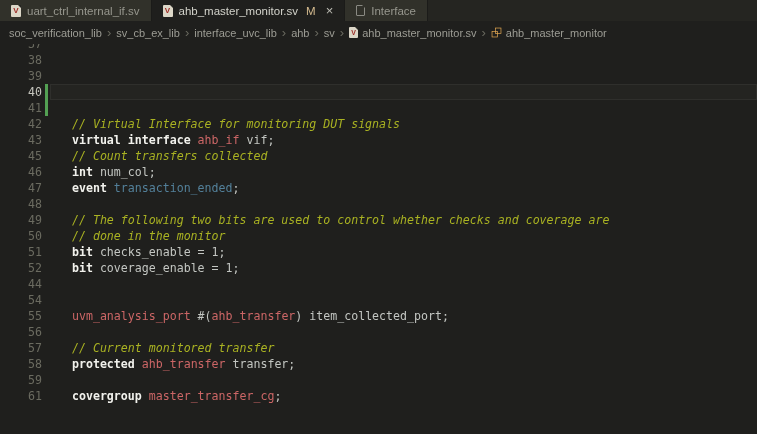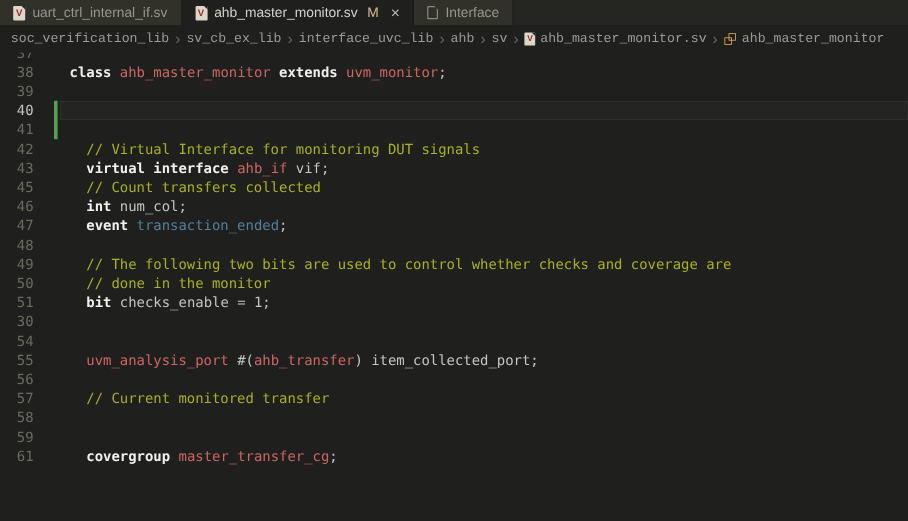--- a/index.html
+++ b/index.html
@@ -25,41 +25,41 @@
 
   .fileicon { width:9px; height:11px; border:1px solid #8a8a83; border-radius:1px;
             position:relative; flex:none; }
   .fileicon::after { content:""; position:absolute; top:-1px; right:-1px;
             border-left:3px solid transparent; border-top:3px solid #31312a; }
 
   
   .breadcrumbs { height:23px; display:flex; align-items:center; padding-left:9px;
             font-size:11px; color:#9c9c94; background:#1f1f1d; white-space:nowrap; }
   .breadcrumbs .sep { margin:0 5px; color:#69695f; font-size:13px; line-height:11px; }
-  .breadcrumbs .item { cursor:pointer;font-family:Liberation Mono, monospace; }
+  .breadcrumbs .item { cursor:pointer; }
   .breadcrumbs .svicon.small, .breadcrumbs svg { margin-right:4px; }
 
   
   .editor { position:absolute; top:44px; left:0; right:0; bottom:0; overflow:hidden; }
   .lines { margin-top:-8px; }
   .row { height:16px; line-height:16px; display:flex; position:relative;
          font-family:"DejaVu Sans Mono","Liberation Mono",monospace;
          font-size:11.6px; white-space:pre; }
-  .row .num { width:42px; text-align:center; color:#6b6b60; flex:none;
+  .row .num { width:42px; text-align:right; color:#6b6b60; flex:none;
               position:relative; z-index:1; }
   .row .code { padding-left:16px; position:relative; z-index:1; }
   .row.active .num { color:#c5c5bd; }
   .row.active::before { content:""; position:absolute; left:50px; right:0; top:0;
               bottom:0; background:#242421; border:1px solid #2f2f2c; }
   .gitbar { position:absolute; left:45px; top:0; bottom:0; width:3px;
               background:#53a053; }
 
   .tok-k { color:#f1f1ec; font-weight:bold; }
   .tok-t { color:#cc6666; }
-  .tok-c { color:#a9b222; }
+  .tok-c { color:#a9b222; font-style:italic; }
   .tok-p { color:#c3c6c2; }
   .tok-e { color:#53809a; }
 </style>
 </head>
 <body>
 
 <div class="tabbar">
   <div class="tab">
     <span class="svicon">V</span>
     <span>uart_ctrl_internal_if.sv</span>
@@ -95,35 +95,36 @@
         <rect x="1.5" y="6.5" width="8" height="8" fill="none" stroke="#e8ab53"></rect>
         <rect x="6.5" y="1.5" width="8" height="8" fill="none" stroke="#e8ab53"></rect>
       </svg>
     </span>
     <span class="item">ahb_master_monitor</span>
   </div>
 
 <div class="editor">
   <div class="lines">
       <div class="row"><span class="num">37</span><span class="code"></span></div>
-      <div class="row"><span class="num">38</span><span class="code"><span class="tok-k">class </span><span class="tok-t">ahb_master_monitor</span><span class="tok-k"> extends </span><span class="tok-t">uvm_monitor</span><span class="tok-p">;</span></span></div>
+      <div class="row"><span class="num">38</span></div>
       <div class="row"><span class="num">39</span><span class="code"></span></div>
       <div class="row active"><div class="gitbar"></div><span class="num">40</span><span class="code"></span></div>
       <div class="row"><div class="gitbar"></div><span class="num">41</span><span class="code"></span></div>
       <div class="row"><span class="num">42</span><span class="code"><span class="tok-c">  // Virtual Interface for monitoring DUT signals</span></span></div>
       <div class="row"><span class="num">43</span><span class="code"><span class="tok-k">  virtual interface </span><span class="tok-t">ahb_if</span><span class="tok-p"> vif;</span></span></div>
       <div class="row"><span class="num">45</span><span class="code"><span class="tok-c">  // Count transfers collected</span></span></div>
       <div class="row"><span class="num">46</span><span class="code"><span class="tok-k">  int </span><span class="tok-p">num_col;</span></span></div>
       <div class="row"><span class="num">47</span><span class="code"><span class="tok-k">  event </span><span class="tok-e">transaction_ended</span><span class="tok-p">;</span></span></div>
       <div class="row"><span class="num">48</span><span class="code"></span></div>
       <div class="row"><span class="num">49</span><span class="code"><span class="tok-c">  // The following two bits are used to control whether checks and coverage are</span></span></div>
       <div class="row"><span class="num">50</span><span class="code"><span class="tok-c">  // done in the monitor</span></span></div>
       <div class="row"><span class="num">51</span><span class="code"><span class="tok-k">  bit </span><span class="tok-p">checks_enable = 1;</span></span></div>
-      <div class="row"><span class="num">30</span><span class="code"></span></div>
+      <div class="row"><span class="num">52</span><span class="code"><span class="tok-k">  bit </span><span class="tok-p">coverage_enable = 1;</span></span></div>
+      <div class="row"><span class="num">44</span><span class="code"></span></div>
       <div class="row"><span class="num">54</span></div>
       <div class="row"><span class="num">55</span><span class="code"><span class="tok-t">  uvm_analysis_port </span><span class="tok-p">#(</span><span class="tok-t">ahb_transfer</span><span class="tok-p">) item_collected_port;</span></span></div>
       <div class="row"><span class="num">56</span><span class="code"></span></div>
       <div class="row"><span class="num">57</span><span class="code"><span class="tok-c">  // Current monitored transfer</span></span></div>
-      <div class="row"><span class="num">58</span></div>
+      <div class="row"><span class="num">58</span><span class="code"><span class="tok-k">  protected </span><span class="tok-t">ahb_transfer</span><span class="tok-p"> transfer;</span></span></div>
       <div class="row"><span class="num">59</span><span class="code"></span></div>
       <div class="row"><span class="num">61</span><span class="code"><span class="tok-k">  covergroup </span><span class="tok-t">master_transfer_cg</span><span class="tok-p">;</span></span></div>
     </div>
 </div>
 
 </body></html>

